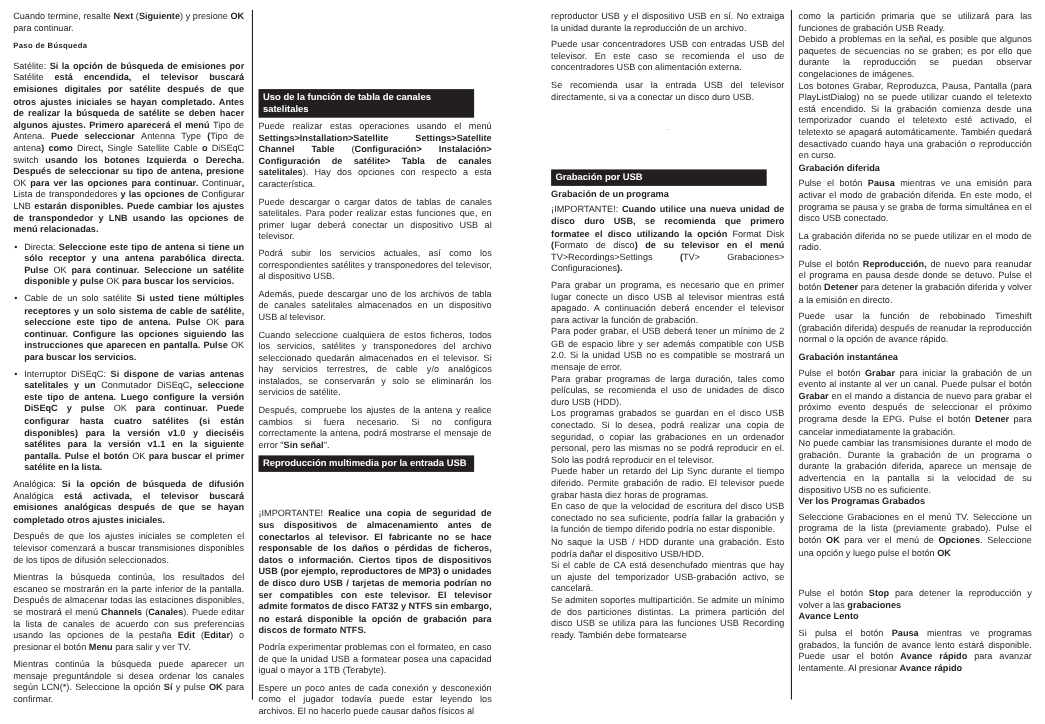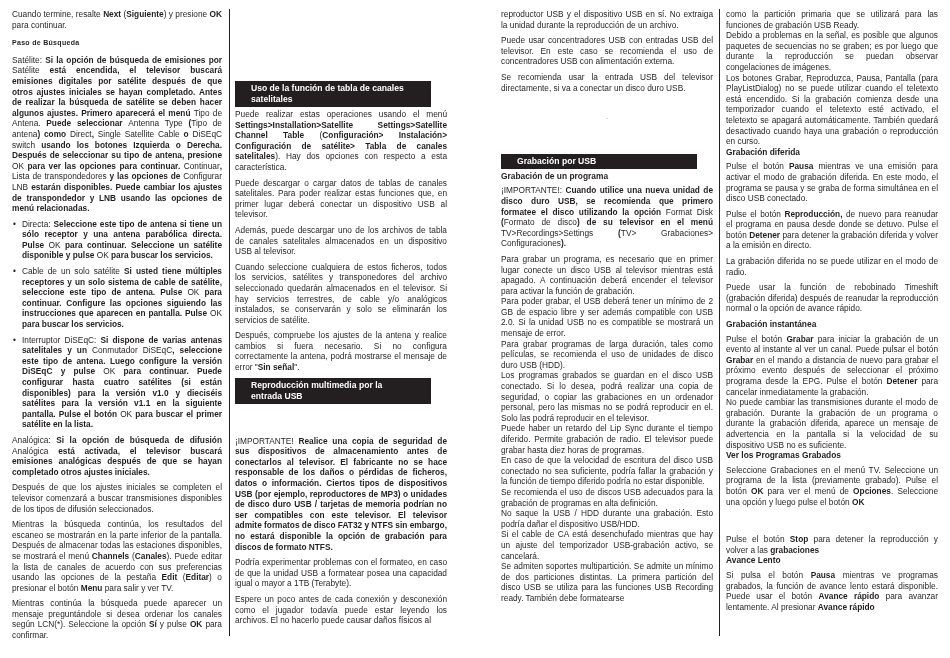--- a/index.html
+++ b/index.html
@@ -10,21 +10,21 @@
   .col p.tight { margin-bottom:0; }
   .col b { font-weight:bold;margin-top:24px; }
   #c1 { left:12px; width:210px; }
   #c2 { left:235px; width:212px; }
   #c3 { left:501px; width:212px; }
   #c4 { left:726px; width:212px; }
   .vline { position:absolute; width:1px; background:#231f20; }
   #v1 { left:229px; top:9px; height:627px; }
   #v2 { left:719px; top:9px; height:627px; }
   .hbar { background:#231f20; color:#fff; font-weight:bold; font-size:8.6px;
-          line-height:11px; padding:2px 16px; margin:0 16px 2px 0; }
+          line-height:11px; padding:2px 4px; margin:0 16px 2px 0; }
   .subhead { font-weight:bold; margin:0 0 4px 0; font-size:8.4px; }
   .small-head { font-weight:bold; font-size:7px; letter-spacing:0.3px; margin:8px 0 6px 0; }
   ul { margin:0 0 5px 0; padding:0 0 0 10px; list-style:none; }
   li { position:relative; margin-bottom:5px; text-align:justify; }
   li::before { content:"\2022"; position:absolute; left:-9px; }
   .dot { text-align:center; font-size:6px; color:#999; margin:20px 0 30px; }
 </style>
 </head>
 <body>
 
@@ -44,20 +44,21 @@
   <p>Después de que los ajustes iniciales se completen el televisor comenzará a buscar transmisiones disponibles de los tipos de difusión seleccionados.</p>
   <p>Mientras la búsqueda continúa, los resultados del escaneo se mostrarán en la parte inferior de la pantalla. Después de almacenar todas las estaciones disponibles, se mostrará el menú <b>Channels</b> (<b>Canales</b>). Puede editar la lista de canales de acuerdo con sus preferencias usando las opciones de la pestaña <b>Edit</b> (<b>Editar</b>) o presionar el botón <b>Menu</b> para salir y ver TV.</p>
   <p>Mientras continúa la búsqueda puede aparecer un mensaje preguntándole si desea ordenar los canales según LCN(*). Seleccione la opción <b>Sí</b> y pulse <b>OK</b> para confirmar.</p>
 </div>
 
 <div class="col" id="c2">
   <div style="height:72px"></div>
   <div class="hbar">Uso de la función de tabla de canales satelitales</div>
   <p>Puede realizar estas operaciones usando el menú <b>Settings&gt;Installation&gt;Satellite Settings&gt;Satellite Channel Table</b> (<b>Configuración&gt; Instalación&gt; Configuración de satélite&gt; Tabla de canales satelitales</b>). Hay dos opciones con respecto a esta característica.</p>
   <p>Puede descargar o cargar datos de tablas de canales satelitales. Para poder realizar estas funciones que, en primer lugar deberá conectar un dispositivo USB al televisor.</p>
+  <p>Podrá subir los servicios actuales, así como los correspondientes satélites y transponedores del televisor, al dispositivo USB.</p>
   <p>Además, puede descargar uno de los archivos de tabla de canales satelitales almacenados en un dispositivo USB al televisor.</p>
   <p>Cuando seleccione cualquiera de estos ficheros, todos los servicios, satélites y transponedores del archivo seleccionado quedarán almacenados en el televisor. Si hay servicios terrestres, de cable y/o analógicos instalados, se conservarán y solo se eliminarán los servicios de satélite.</p>
   <p>Después, compruebe los ajustes de la antena y realice cambios si fuera necesario. Si no configura correctamente la antena, podrá mostrarse el mensaje de error "<b>Sin señal</b>".</p>
   <div class="hbar">Reproducción multimedia por la entrada USB</div>
   <div style="height:30px"></div>
   <p>¡IMPORTANTE!<b> Realice una copia de seguridad de sus dispositivos de almacenamiento antes de conectarlos al televisor. El fabricante no se hace responsable de los daños o pérdidas  de ficheros, datos o información. Ciertos tipos de dispositivos USB (por ejemplo, reproductores de MP3) o unidades de disco duro USB / tarjetas de memoria podrían no ser compatibles con este televisor. El televisor admite formatos de disco FAT32 y NTFS sin embargo, no estará disponible la opción de grabación para discos de formato NTFS.</b></p>
   <p>Podría experimentar problemas con el formateo, en caso de que la unidad USB a formatear posea una capacidad igual o mayor a 1TB (Terabyte).</p>
   <p>Espere un poco antes de cada conexión y desconexión como el jugador todavía puede estar leyendo los archivos. El no hacerlo puede causar daños físicos al</p>
 </div>
 
@@ -68,34 +69,33 @@
   <div class="dot">-</div>
   <div class="hbar">Grabación por USB</div>
   <div class="subhead">Grabación de un programa</div>
   <p>¡IMPORTANTE!:<b> Cuando utilice una nueva unidad de disco duro USB, se recomienda que primero formatee el disco utilizando la opción </b>Format Disk<b> (</b>Formato de disco<b>) de su televisor en el menú </b>TV&gt;Recordings&gt;Settings<b> (</b>TV&gt; Grabaciones&gt; Configuraciones<b>).</b></p>
   <p class="tight">Para grabar un programa, es necesario que en primer lugar conecte un disco USB al televisor mientras está apagado. A continuación deberá encender el televisor para activar la función de grabación.</p>
   <p class="tight">Para poder grabar, el USB deberá tener un mínimo de 2 GB de espacio libre y ser además compatible con USB 2.0. Si la unidad USB no es compatible se mostrará un mensaje de error.</p>
   <p class="tight">Para grabar programas de larga duración, tales como películas, se recomienda el uso de unidades de disco duro USB (HDD).</p>
   <p class="tight">Los programas grabados se guardan en el disco USB conectado. Si lo desea, podrá realizar una copia de seguridad, o copiar las grabaciones en un ordenador personal, pero las mismas no se podrá reproducir en el. Solo las podrá reproducir en el televisor.</p>
   <p class="tight">Puede haber un retardo del Lip Sync durante el tiempo diferido. Permite grabación de radio. El televisor puede grabar hasta diez horas de programas.</p>
   <p class="tight">En caso de que la velocidad de escritura del disco USB conectado no sea suficiente, podría fallar la grabación y la función de tiempo diferido podría no estar disponible.</p>
-  <p class="tight">Se recomienda el uso de discos USB adecuados para la grabación de programas en alta definición.</p>
   <p class="tight">No saque la USB / HDD durante una grabación. Esto podría dañar el dispositivo USB/HDD.</p>
   <p class="tight">Si el cable de CA está desenchufado mientras que hay un ajuste del temporizador USB-grabación activo, se cancelará.</p>
   <p class="tight">Se admiten soportes multipartición. Se admite un mínimo de dos particiones distintas. La primera partición del disco USB se utiliza para las funciones USB Recording ready. También debe formatearse</p>
 </div>
 
 <div class="col" id="c4">
   <p class="tight">como la partición primaria que se utilizará para las funciones de grabación USB Ready.</p>
-  <p class="tight">Debido a problemas en la señal, es posible que algunos paquetes de secuencias no se graben; es por luego que durante la reproducción se puedan observar congelaciones de imágenes.</p>
+  <p class="tight">Debido a problemas en la señal, es posible que algunos paquetes de secuencias no se graben; es por ello que durante la reproducción se puedan observar congelaciones de imágenes.</p>
   <p class="tight">Los botones Grabar, Reproduzca, Pausa, Pantalla (para PlayListDialog) no se puede utilizar cuando el teletexto está encendido. Si la grabación comienza desde una temporizador cuando el teletexto esté activado, el teletexto se apagará automáticamente. También quedará desactivado cuando haya una grabación o reproducción en curso.</p>
   <div class="subhead">Grabación diferida</div>
   <p>Pulse el botón <b>Pausa</b> mientras ve una emisión para activar el modo de grabación diferida. En este modo, el programa se pausa y se graba de forma simultánea en el disco USB conectado.</p>
+  <p>La grabación diferida no se puede utilizar en el modo de radio.</p>
   <p>Pulse el botón <b>Reproducción,</b> de nuevo para reanudar el programa en pausa desde donde se detuvo. Pulse el botón <b>Detener</b> para detener la grabación diferida y volver a la emisión en directo.</p>
-  <p>La grabación diferida no se puede utilizar en el modo de radio.</p>
   <p>Puede usar la función de rebobinado Timeshift (grabación diferida) después de reanudar la reproducción normal o la opción de avance rápido.</p>
   <div class="subhead">Grabación instantánea</div>
   <p class="tight">Pulse el botón <b>Grabar</b> para iniciar la grabación de un evento al instante al ver un canal. Puede pulsar el botón <b>Grabar</b> en el mando a distancia de nuevo para grabar el próximo evento después de seleccionar el próximo programa desde la EPG. Pulse el botón <b>Detener</b> para cancelar inmediatamente la grabación.</p>
   <p class="tight">No puede cambiar las transmisiones durante el modo de grabación. Durante la grabación de un programa o durante la grabación diferida, aparece un mensaje de advertencia en la pantalla si la velocidad de su dispositivo USB no es suficiente.</p>
   <div class="subhead">Ver los Programas Grabados</div>
   <p>Seleccione Grabaciones en el menú TV. Seleccione un programa de la lista (previamente grabado). Pulse el botón <b>OK</b> para ver el menú de <b>Opciones</b>. Seleccione una opción y luego pulse el botón <b>OK</b></p>
   <div style="height:22px"></div>
   <p class="tight">Pulse el botón <b>Stop</b> para detener la reproducción y volver a las <b>grabaciones</b></p>
   <div class="subhead">Avance Lento</div>
   <p>Si pulsa el botón <b>Pausa</b> mientras ve programas grabados, la función de avance lento estará disponible. Puede usar el botón <b>Avance rápido</b> para avanzar lentamente. Al presionar <b>Avance rápido</b></p>

